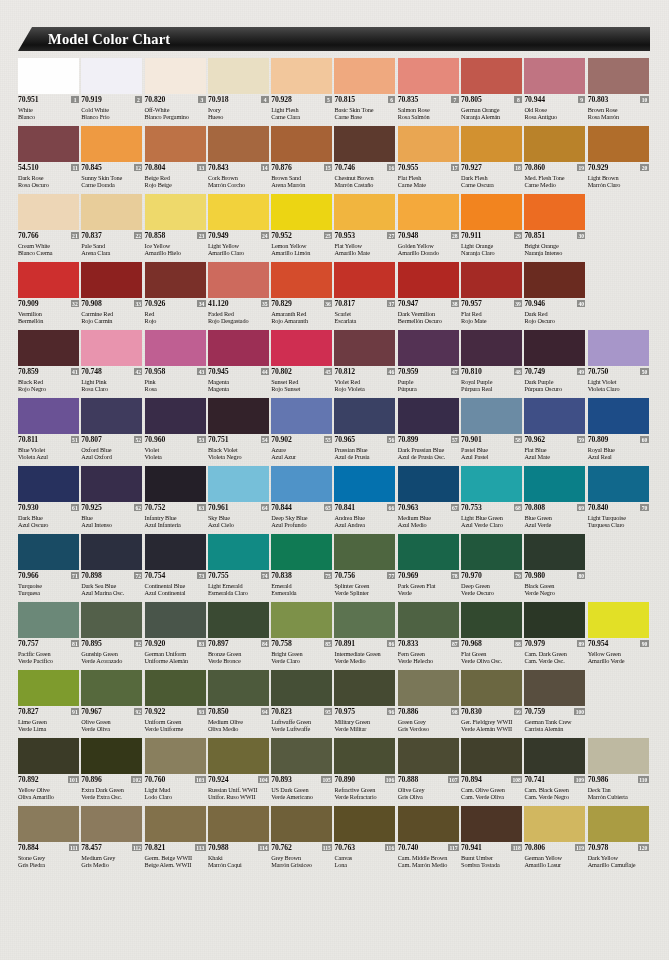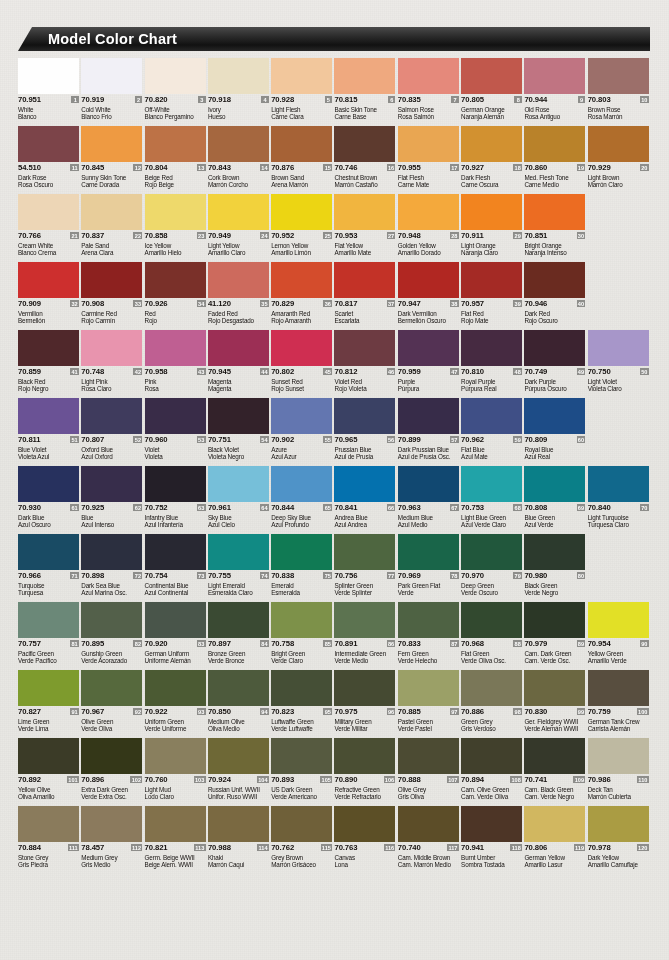--- a/index.html
+++ b/index.html
@@ -13,21 +13,21 @@
   
   #paper{
     position:absolute;inset:0;
     background:
       repeating-linear-gradient(0deg, rgba(0,0,0,.012) 0 1px, rgba(255,255,255,.012) 1px 2px),
       repeating-linear-gradient(90deg, rgba(0,0,0,.010) 0 1px, rgba(255,255,255,.010) 1px 2px),
       linear-gradient(180deg,#eceae7 0%, #e7e6e2 50%, #e9e8e4 100%);
     pointer-events:none;
   }
   #sheet{
-    position:absolute;left:0;top:0;width:669px;height:960px;
+    position:absolute;left:0;top:0;width:669px;height:960px;font-family:Liberation Serif, serif;
   }
 
   
   .banner-wrap{
     position:absolute;left:18px;top:27px;width:632px;height:24px;
   }
   .banner{
     position:absolute;left:0;top:0;width:632px;height:24px;
     background:linear-gradient(180deg,#4a4a4a 0%, #2e2e2e 35%, #111111 75%, #262626 100%);
     clip-path:polygon(14px 0, 632px 0, 632px 24px, 0 24px);
@@ -725,20 +725,31 @@
           <div class="meta">
             <div class="codeline">
               <span class="code">70.899</span>
               <span class="idx">57</span>
             </div>
             <div class="nm-en">Dark Prussian Blue</div>
             <div class="nm-es">Azul de Prusia Osc.</div>
           </div>
         </div>
         <div class="cell">
+          <div class="swatch" style="background: rgb(107, 139, 164);"></div>
+          <div class="meta">
+            <div class="codeline">
+              <span class="code">70.901</span>
+              <span class="idx">58</span>
+            </div>
+            <div class="nm-en">Pastel Blue</div>
+            <div class="nm-es">Azul Pastel</div>
+          </div>
+        </div>
+        <div class="cell">
           <div class="swatch" style="background: rgb(63, 79, 134);"></div>
           <div class="meta">
             <div class="codeline">
               <span class="code">70.962</span>
               <span class="idx">59</span>
             </div>
             <div class="nm-en">Flat Blue</div>
             <div class="nm-es">Azul Mate</div>
           </div>
         </div>
@@ -1137,31 +1148,20 @@
         </div>
         <div class="cell">
           <div class="swatch" style="background: rgb(69, 74, 50);"></div>
           <div class="meta">
             <div class="codeline">
               <span class="code">70.975</span>
               <span class="idx">96</span>
             </div>
             <div class="nm-en">Military Green</div>
             <div class="nm-es">Verde Militar</div>
-          </div>
-        </div>
-        <div class="cell">
-          <div class="swatch" style="background: rgb(155, 160, 103);"></div>
-          <div class="meta">
-            <div class="codeline">
-              <span class="code">70.885</span>
-              <span class="idx">97</span>
-            </div>
-            <div class="nm-en">Pastel Green</div>
-            <div class="nm-es">Verde Pastel</div>
           </div>
         </div>
         <div class="cell">
           <div class="swatch" style="background: rgb(122, 119, 88);"></div>
           <div class="meta">
             <div class="codeline">
               <span class="code">70.886</span>
               <span class="idx">98</span>
             </div>
             <div class="nm-en">Green Grey</div>

